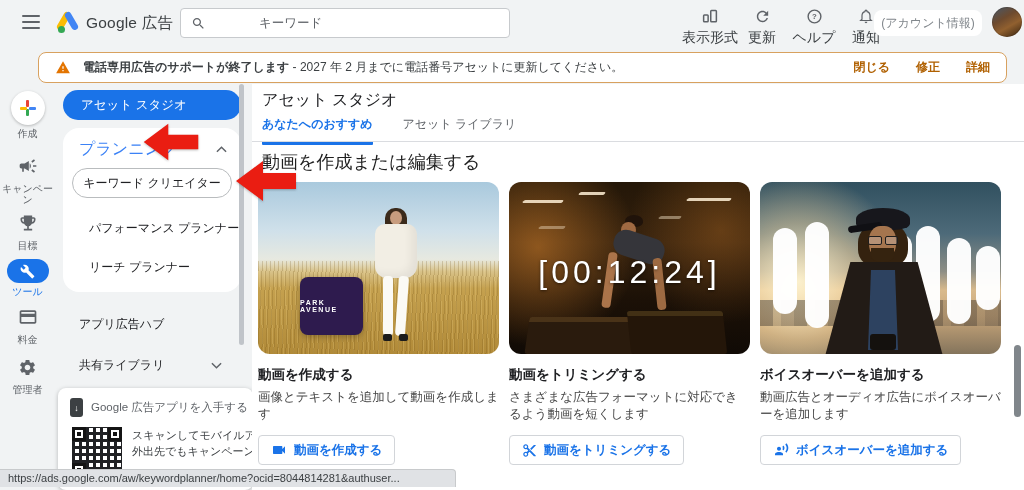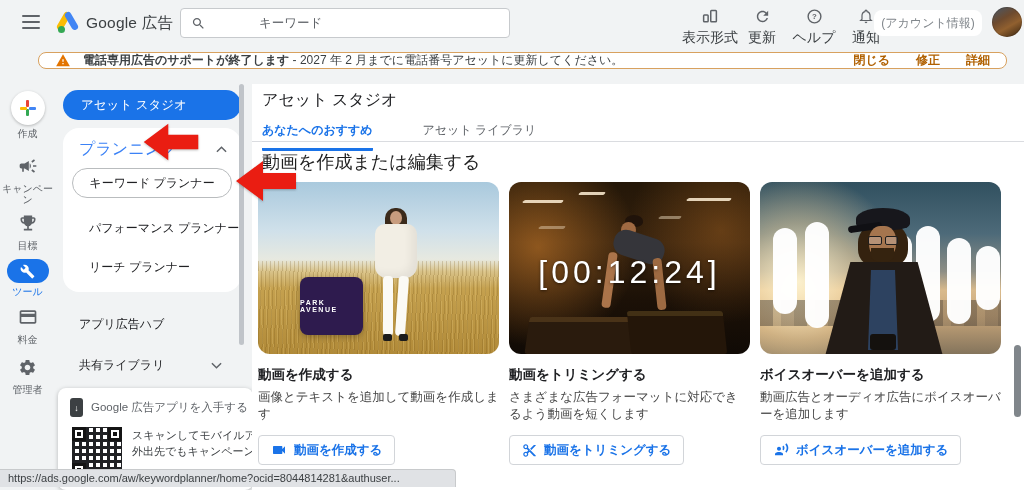--- a/index.html
+++ b/index.html
@@ -23,21 +23,21 @@
   .tb-act{width:44px;display:flex;flex-direction:column;align-items:center;cursor:pointer;}
   .tb-act .ic{height:20px;display:flex;align-items:center;justify-content:center;}
   .tb-act .lb{font-size:14px;color:#3c4043;margin-top:3px;white-space:nowrap;}
   .acct{position:absolute;left:874px;top:10px;width:108px;height:26px;background:#fff;border-radius:8px;
         display:flex;align-items:center;justify-content:center;font-size:12px;color:#80868b;}
   .avatar{position:absolute;left:992px;top:7px;width:30px;height:30px;border-radius:50%;
           background:linear-gradient(150deg,#46586a 0%,#6d4a2e 38%,#91602f 62%,#33210f 100%);
           box-shadow:inset 0 0 0 1px rgba(0,0,0,.12);cursor:pointer;}
 
   
-  .banner{position:absolute;left:38px;top:52px;width:969px;height:17px;background:#fff;
+  .banner{position:absolute;left:38px;top:52px;width:969px;height:31px;background:#fff;
           border:1px solid #d8a15f;border-radius:8px;display:flex;align-items:center;
           padding:0 16px;box-sizing:border-box;}
   .banner .warn{margin-right:12px;display:flex;}
   .banner .t1{font-size:12px;font-weight:bold;color:#3c4043;}
   .banner .t2{font-size:12px;color:#3c4043;white-space:pre;}
   .banner .sp{flex:1;}
   .banner .lnk{font-size:12px;font-weight:bold;color:#b06000;margin-left:26px;cursor:pointer;white-space:nowrap;}
 
   
   .rail{position:absolute;left:0;top:46px;bottom:0;width:55px;display:flex;flex-direction:column;align-items:center;}
@@ -86,21 +86,21 @@
       background:repeating-linear-gradient(90deg,#202124 0 3px,transparent 3px 7px),
                  repeating-linear-gradient(0deg,#202124 0 3px,#fff 3px 7px);}
   .fd{position:absolute;width:14px;height:14px;background:#fff;border:3px solid #141414;box-sizing:border-box;}
   .fd::after{content:"";position:absolute;inset:2px;background:#141414;}
   .fd.tl{left:0;top:0}.fd.tr{right:0;top:0}.fd.bl{left:0;bottom:0}
   .promoTx{margin-left:10px;font-size:11px;color:#3c4043;line-height:16px;white-space:nowrap;overflow:hidden;}
 
   
   .main{position:absolute;left:252px;top:84px;right:0;bottom:0;background:#fff;}
   .pageTitle{position:absolute;left:10px;top:6px;font-size:16px;color:#202124;}
-  .tabs{position:absolute;left:10px;top:38px;display:flex;gap:20px;}
+  .tabs{position:absolute;left:10px;top:32px;display:flex;}
   .tab{font-size:12px;padding-bottom:9px;cursor:pointer;white-space:nowrap;}
   .tab.on{color:#1a73e8;font-weight:bold;border-bottom:3px solid #1a73e8;border-radius:1px;}
   .tab.off{color:#5f6368;margin-left:30px;}
   .tabLine{position:absolute;left:0;right:0;top:57px;height:1px;background:#dadce0;}
   .sectionTitle{position:absolute;left:10px;top:66px;font-size:18px;color:#1f1f1f;}
   .cards{position:absolute;left:6px;top:98px;display:flex;gap:10px;}
   .card{width:241px;}
   .cimg{position:relative;height:172px;border-radius:12px;overflow:hidden;}
   .ctitle{margin-top:12px;font-size:13.5px;font-weight:bold;color:#202124;}
   .cdesc{margin-top:5px;font-size:12.5px;color:#474747;line-height:17px;height:34px;}
@@ -318,21 +318,21 @@
   <aside class="sidebar">
     <div class="assetStudioBtn">アセット スタジオ</div>
 
     <div class="planCard">
       <div class="planHead">
         <span class="tx">プランニング</span>
         <svg width="11" height="7" viewBox="0 0 12 7">
           <polyline points="1,6 6,1 11,6" fill="none" stroke="#5f6368" stroke-width="1.6"></polyline>
         </svg>
       </div>
-      <div class="kwPill">キーワード プランナー</div>
+      <div class="kwPill">キーワード クリエイター</div>
       <div class="planItem">パフォーマンス プランナー</div>
       <div class="planItem">リーチ プランナー</div>
     </div>
 
     <div class="sbItem">
       <span class="tx">アプリ広告ハブ</span>
     </div>
     <div class="sbItem">
       <span class="tx">共有ライブラリ</span>
       <span class="chev">

